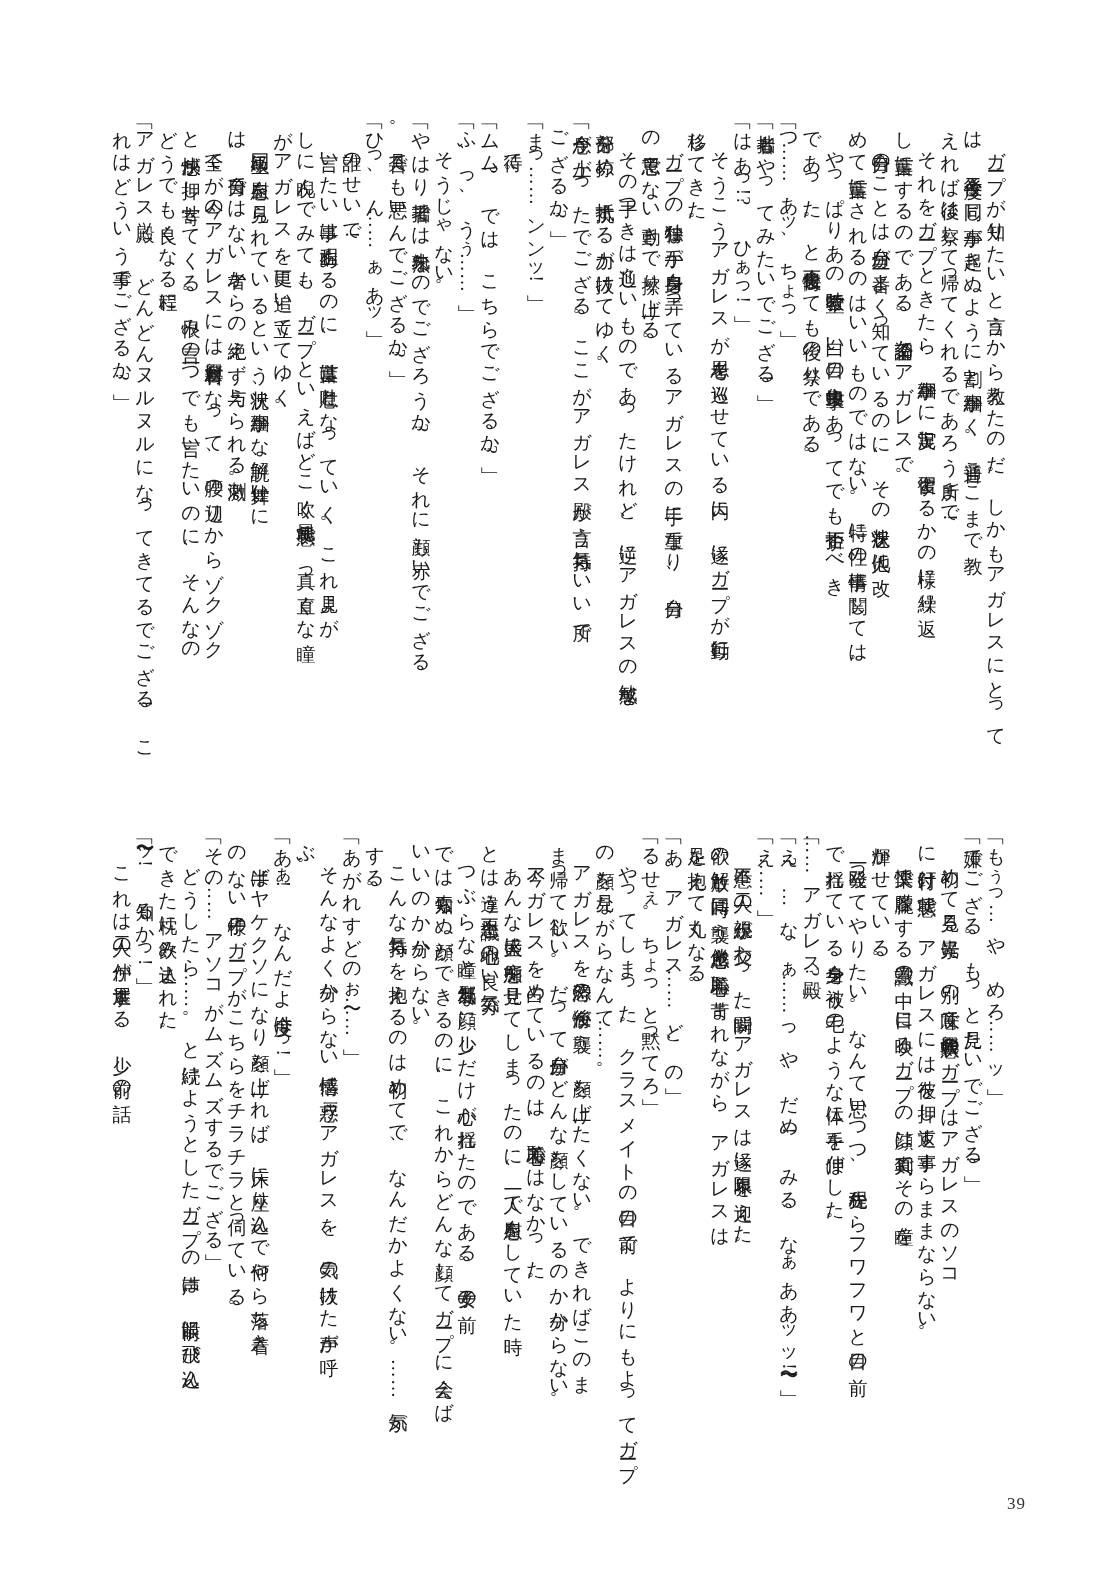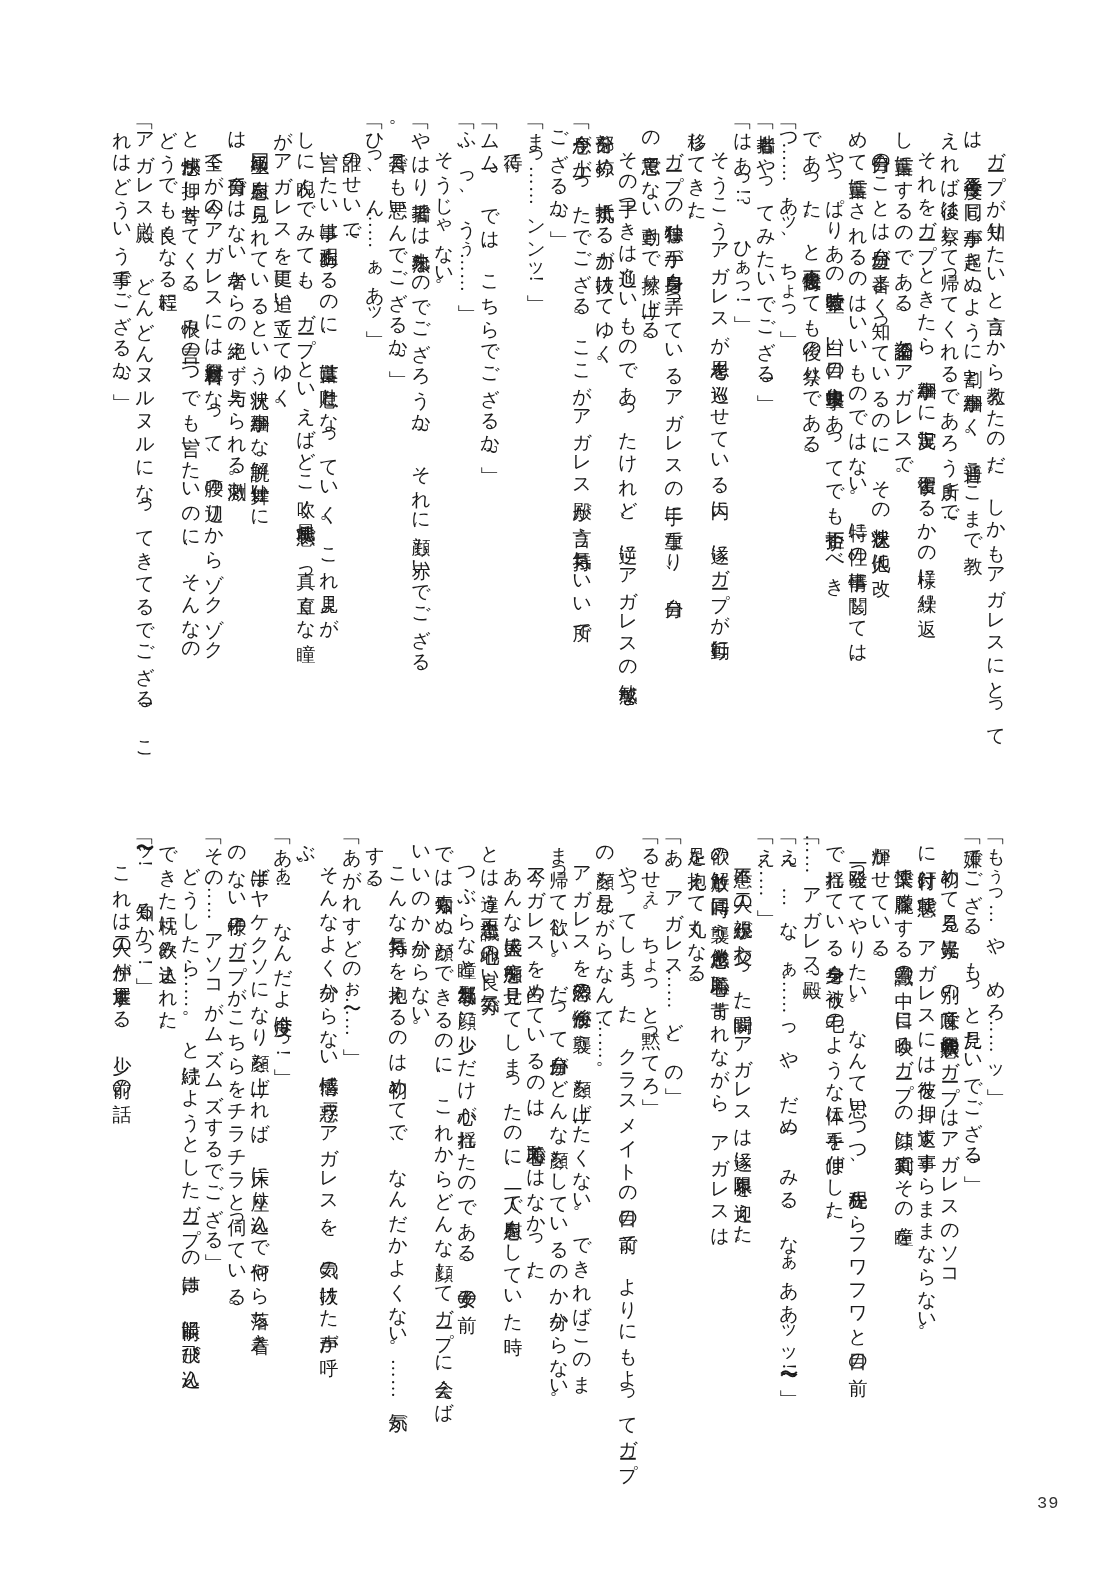--- a/index.html
+++ b/index.html
@@ -43,22 +43,22 @@
     right: 92px;
     height: 662px;
   }
   .tline {
     margin: 0;
     padding: 0;
   }
   .page-number {
     position: absolute;
     top: 1494px;
-    left: 1037px;
-    font-family: Liberation Mono, monospace;
+    left: 1007px;
+    font-family: Liberation Serif, serif;
     font-size: 17px;
     letter-spacing: 1px;
     color: #333333;
   }
 </style>
 </head>
 <body>
 
 <div class="page">
 

